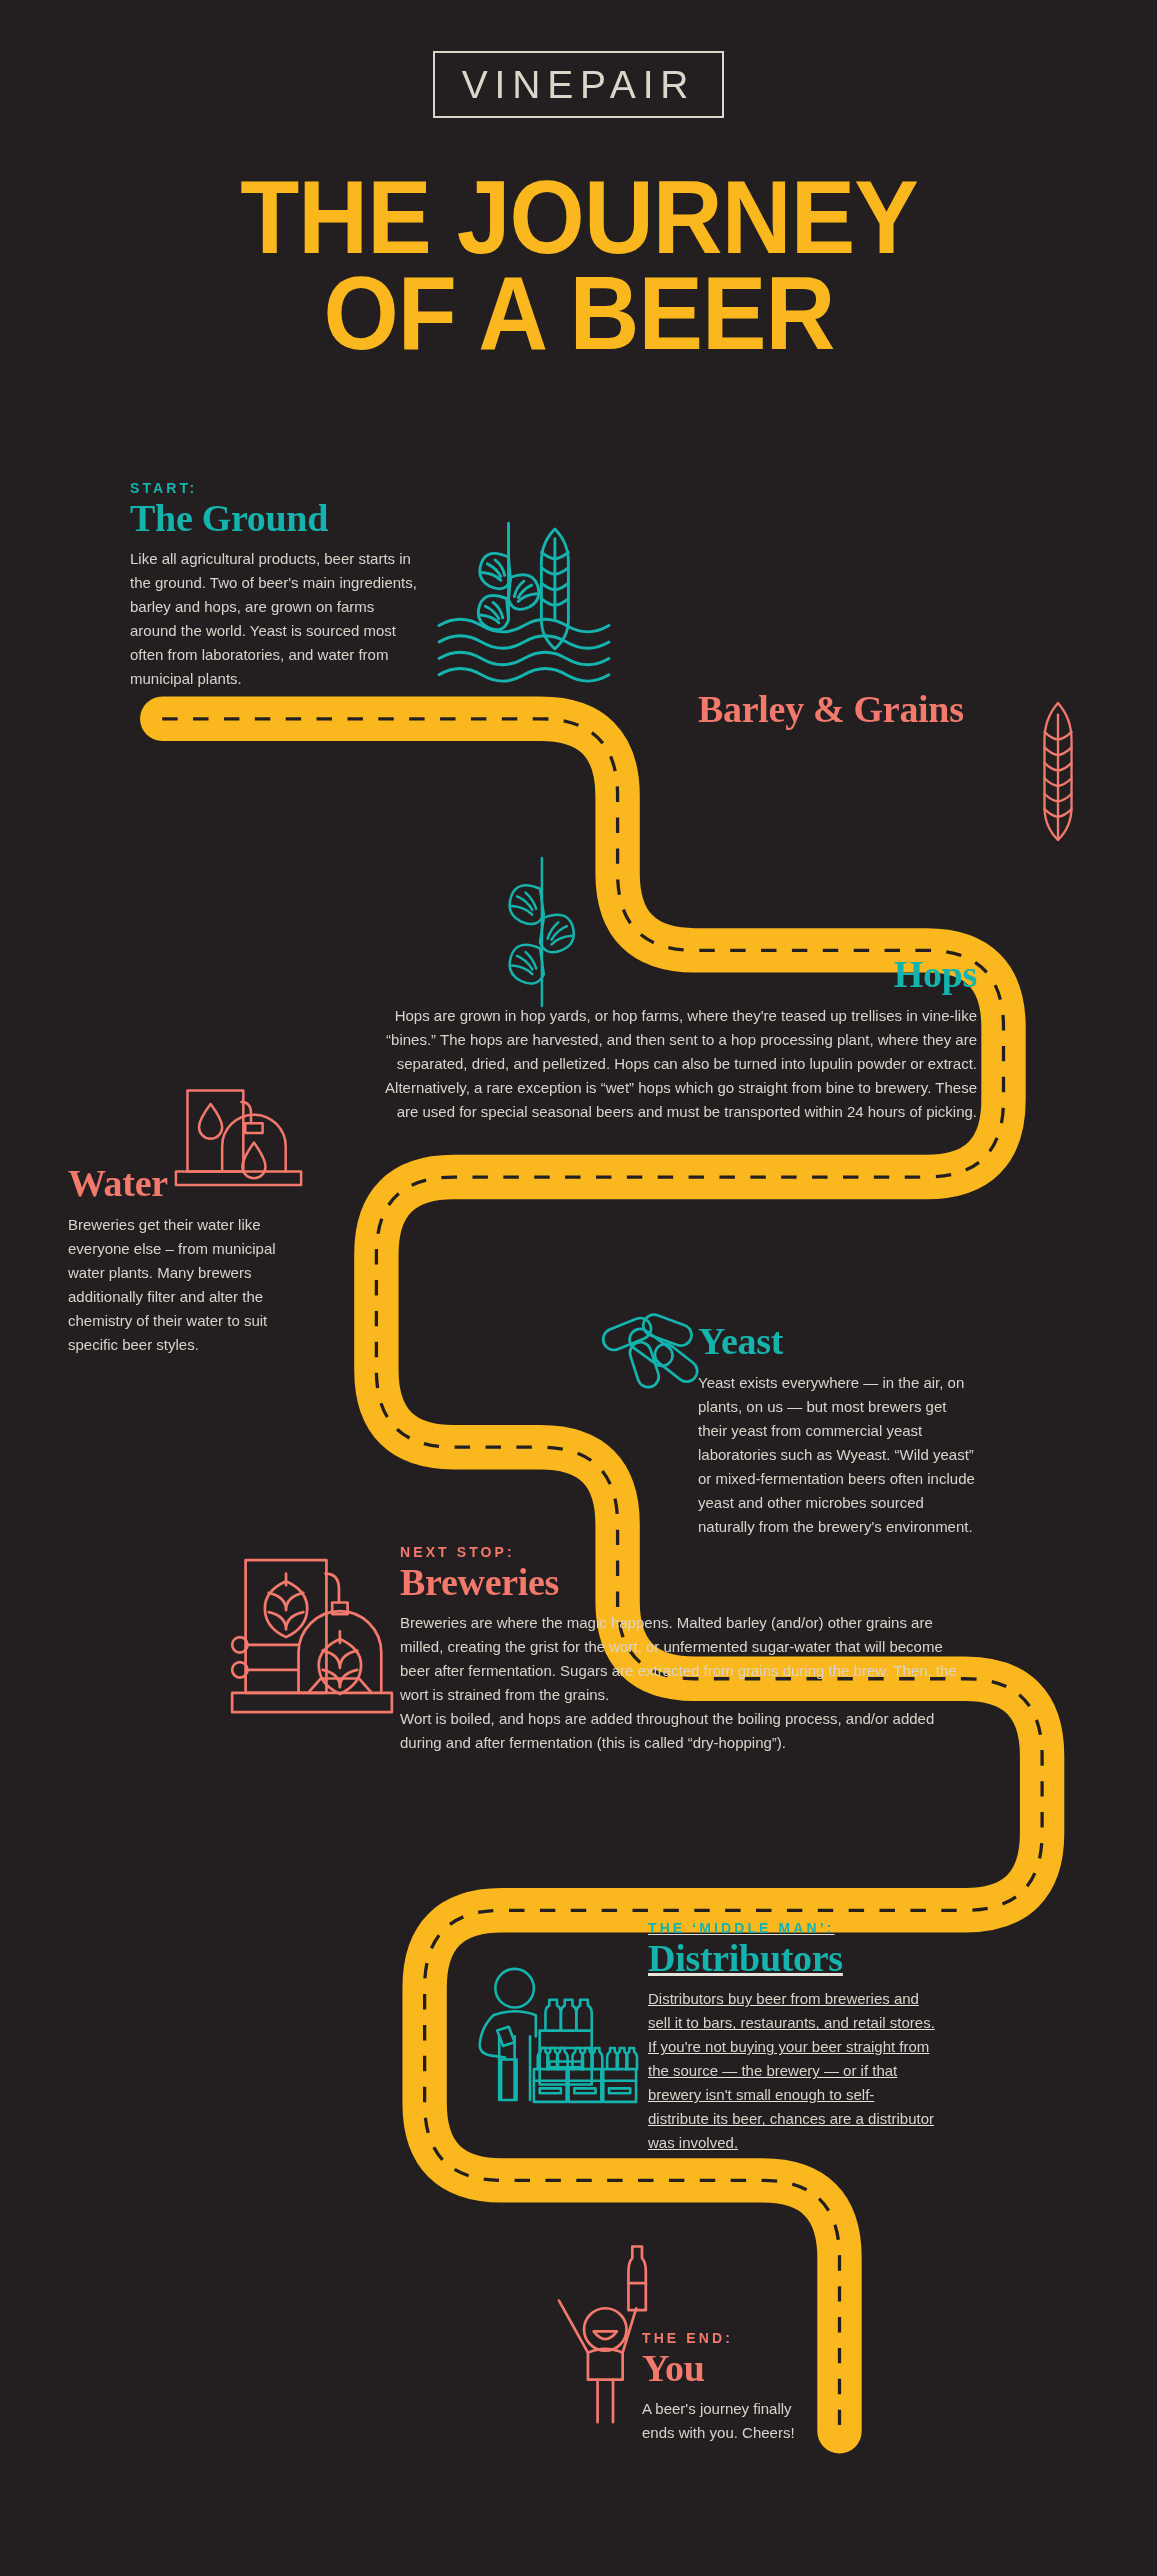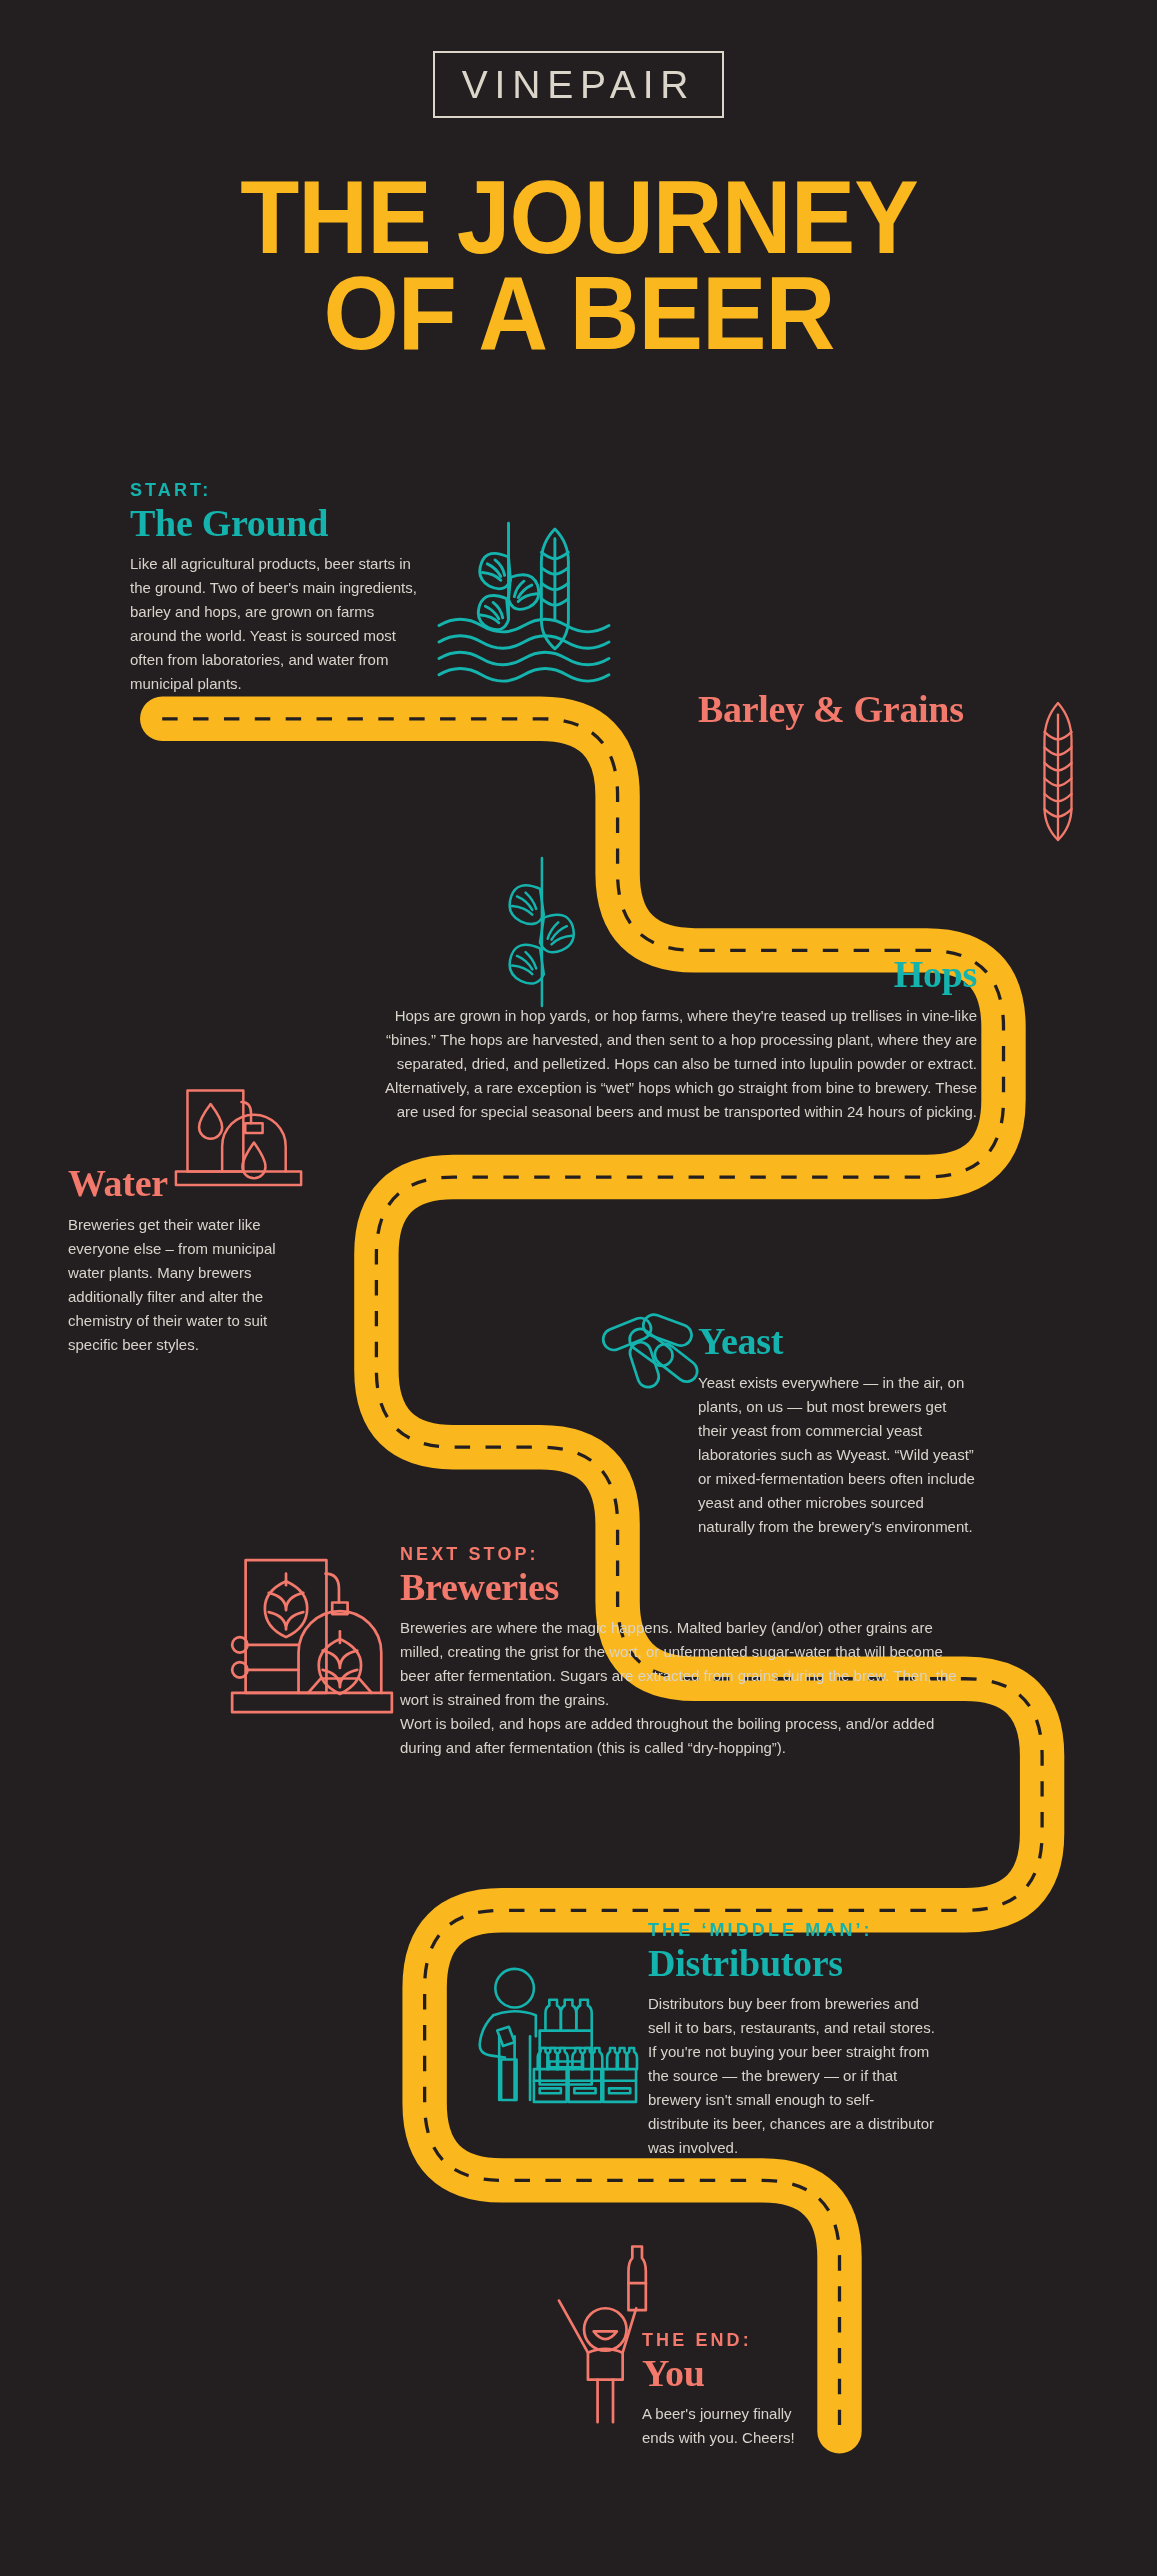--- a/index.html
+++ b/index.html
@@ -29,21 +29,21 @@
     font-family:"Liberation Sans", sans-serif;
     font-weight:bold; font-size:104px; line-height:0.92; letter-spacing:-1px;
     color:#FBB71E;
     transform:scaleX(0.93); transform-origin:center top;
   }
   .title .l2 { display:block; }
 
   
   .block { position:absolute; }
   .kicker {
-    font-size:18px; font-weight:bold; letter-spacing:3.1px; text-transform:uppercase;
+    font-size:14px; font-weight:bold; letter-spacing:3.1px; text-transform:uppercase;
     margin-bottom:2.9px;
   }
   .head {
     font-family:"Liberation Serif", serif; font-weight:bold;
     font-size:38px; line-height:1.05; letter-spacing:-0.3px; margin-bottom:8.7px;
   }
   .body {
     font-size:15px; line-height:1.60; color:#D8D4CC;
   }
   .teal  { color:#15B3AD; }
@@ -277,21 +277,21 @@
           <path d="M2 22 L36 22 L36 56 L2 56 Z"></path>
           <path d="M2 34 L36 34"></path>
             <path d="M8 42 L30 42 L30 47 L8 47 Z"></path>
           <path d="M6 22 l0 -12 q0 -4 3 -6 l0 -4 l5 0 l0 4 q3 2 3 6 l0 12"></path>
           <path d="M16 22 l0 -12 q0 -4 3 -6 l0 -4 l5 0 l0 4 q3 2 3 6 l0 12"></path>
           <path d="M26 22 l0 -12 q0 -4 3 -6 l0 -4 l5 0 l0 4 q3 2 3 6 l0 12"></path>
         </g>
       </g>
     </g>
   </svg>
-  <div class="block" style="left:648px; top:1920px; width:287px;">
+  <div class="block" style="left:648px; top:1920px; width:287px;text-decoration:underline;">
     <div class="kicker teal">THE ‘MIDDLE MAN’:</div>
     <div class="head teal">Distributors</div>
     <p class="body">Distributors buy beer from breweries and sell it to bars, restaurants, and retail stores. If you're not buying your beer straight from the source — the brewery — or if that brewery isn't small enough to self-distribute its beer, chances are a distributor was involved.</p>
   </div>
 
   <svg class="icon" style="position:absolute;left:553px;top:2233px;" width="121" height="193" viewBox="0 0 125 200">
     <g fill="none" stroke="#F2796B" stroke-width="2.8" stroke-linecap="round" stroke-linejoin="round">
       <circle cx="54" cy="100" r="22"></circle>
       <path d="M42 102 q12 16 24 0 z"></path>
       <path d="M36 124 q18 -8 36 0 l0 28 l-36 0 z"></path>

